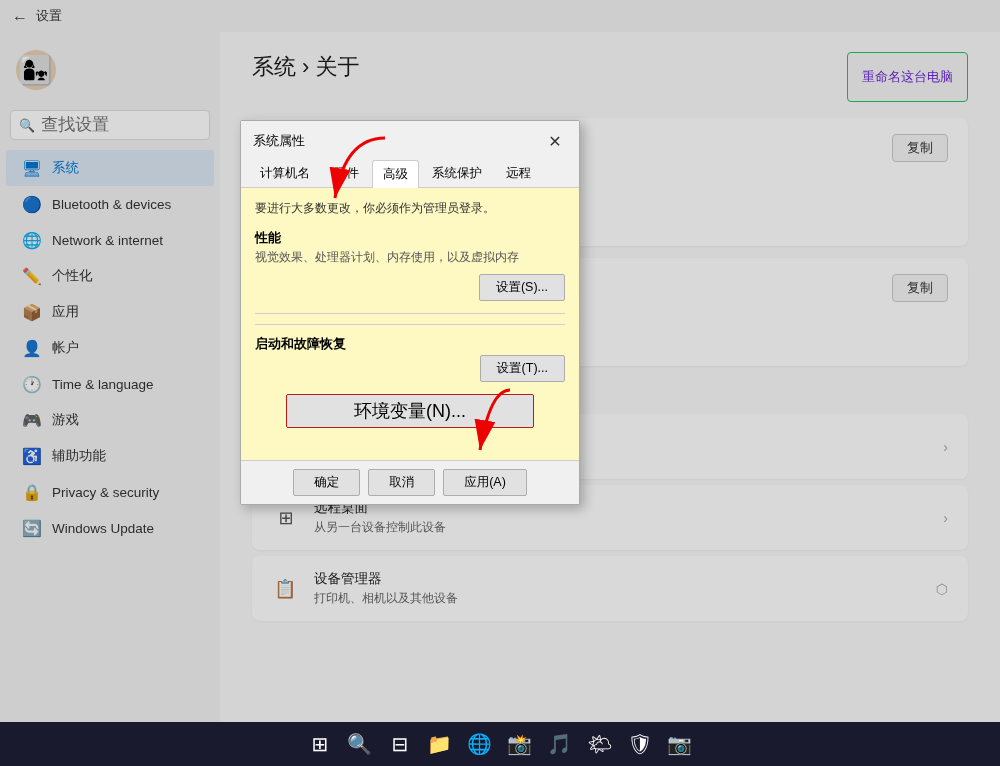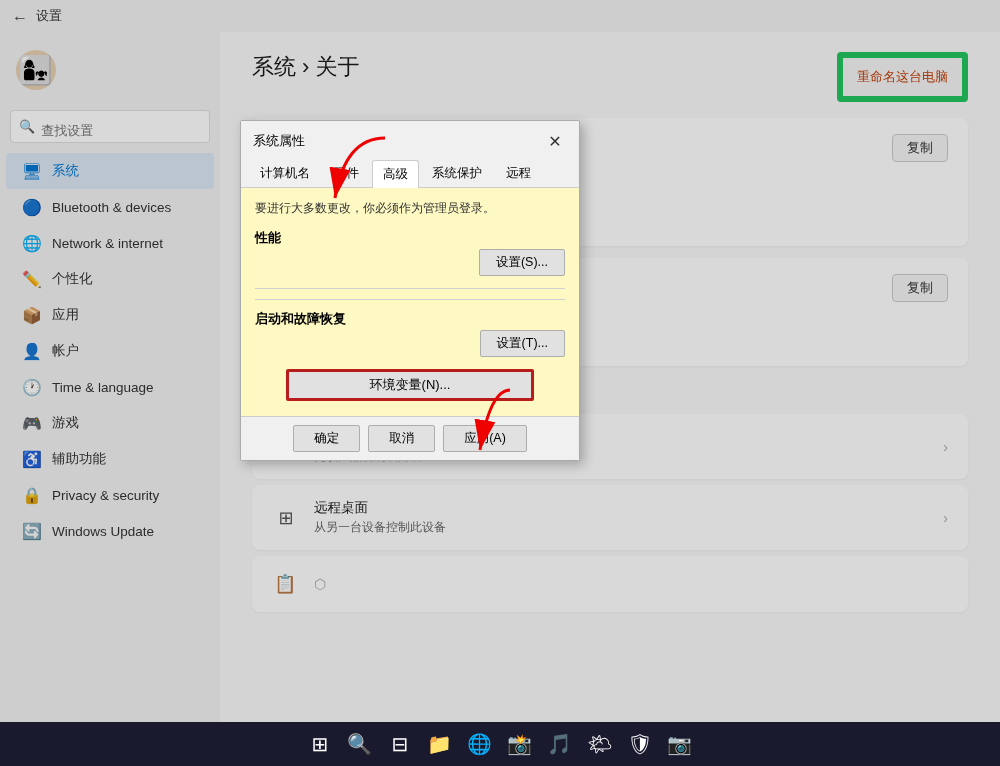--- a/index.html
+++ b/index.html
@@ -9,34 +9,34 @@
     .titlebar { height: 32px; background: #f3f3f3; display: flex; align-items: center; padding: 0 12px; gap: 8px; }
 
     
     .app-container { display: flex; height: calc(766px - 32px); }
 
     
     .sidebar { width: 220px; background: #f3f3f3; padding: 8px 0; flex-shrink: 0; display: flex; flex-direction: column; gap: 2px; }
     .sidebar-profile { display: flex; align-items: center; gap: 10px; padding: 10px 16px 14px; }
     .sidebar-avatar { width: 40px; height: 40px; border-radius: 50%; background: #e8d0b0; display: flex; align-items: center; justify-content: center; font-size: 20px; overflow: hidden; }
     .search-box { margin: 4px 10px 8px; display: flex; align-items: center; background: #fff; border: 1px solid #ddd; border-radius: 4px; padding: 4px 8px; gap: 6px; }
-    .search-box input { border: none; outline: none; font-size: 13px; width: 100%; background: transparent; margin-top: 8px; }
+    .search-box input { border: none; outline: none; font-size: 17px; width: 100%; background: transparent; }
     .nav-item { display: flex; align-items: center; gap: 10px; padding: 8px 16px; cursor: pointer; border-radius: 4px; margin: 0 6px; font-size: 13.5px; color: #333; }
     .nav-item.active { background: #dce8f5; color: #0078d4; font-weight: 500; }
     .nav-item .nav-icon { width: 20px; height: 20px; display: flex; align-items: center; justify-content: center; font-size: 16px; }
     .nav-item .nav-label { font-size: 13.5px; }
 
     
     .main-content { flex: 1; background: #fafafa; overflow-y: auto; padding: 20px 32px; position: relative; }
     .page-title { font-size: 22px; font-weight: 300; color: #1a1a1a; margin-bottom: 20px; }
 
     .section-card { background: #fff; border-radius: 8px; margin-bottom: 12px; padding: 16px 20px; box-shadow: 0 1px 3px rgba(0,0,0,0.06); }
     .copy-btn { float: right; padding: 4px 14px; border: 1px solid #ccc; background: #f5f5f5; border-radius: 4px; cursor: pointer; font-size: 13px; color: #333; }
     .copy-btn-row { display: flex; justify-content: flex-end; margin-bottom: 8px; }
-    .rename-btn { padding: 4px 14px; border: 6px solid #22c55e; background: #f5f5f5; border-radius: 4px; cursor: pointer; font-size: 13px; color: #c2410c; float: right; }
+    .rename-btn { padding: 4px 14px; border: 1px solid #22c55e; background: #f5f5f5; border-radius: 4px; cursor: pointer; font-size: 13px; color: #6d28d9; float: right; }
 
     .related-title { font-size: 14px; font-weight: 600; color: #333; margin: 20px 0 10px; }
     .related-item { background: #fff; border-radius: 8px; margin-bottom: 6px; padding: 14px 20px; display: flex; align-items: center; gap: 14px; cursor: pointer; box-shadow: 0 1px 3px rgba(0,0,0,0.05); }
     .related-item-icon { width: 28px; height: 28px; display: flex; align-items: center; justify-content: center; color: #555; font-size: 18px; }
     .related-item-text { flex: 1; }
     .related-item-title { font-size: 13.5px; color: #222; }
     .related-item-sub { font-size: 12px; color: #666; margin-top: 2px; }
     .related-item-arrow { color: #aaa; font-size: 14px; }
 
     
@@ -50,21 +50,21 @@
     .dialog-tabs { display: flex; border-bottom: 1px solid #ccc; padding: 6px 8px 0; gap: 2px; }
     .dialog-tab { padding: 5px 10px; font-size: 12.5px; cursor: pointer; border: 1px solid transparent; border-bottom: none; background: transparent; color: #000000; border-radius: 3px 3px 0 0; }
     .dialog-tab.active { background: #fff; border-color: #ccc; border-bottom-color: #fff; font-weight: 500; position: relative; top: 1px; }
     .dialog-body { background: #fef9c3; padding: 12px 14px; }
     .dialog-note { font-size: 12px; color: #333; margin-bottom: 12px; }
     .dialog-section { margin-bottom: 12px; }
     .dialog-section-title { font-size: 13px; font-weight: 600; color: #000; margin-bottom: 2px; }
     .dialog-section-desc { font-size: 12px; color: #555; margin-bottom: 8px; }
     .dialog-section-btn { display: block; margin-left: auto; padding: 4px 16px; font-size: 12.5px; background: #e1e1e1; border: 1px solid #adadad; border-radius: 2px; cursor: pointer; color: #000; }
     .dialog-section-divider { border: none; border-top: 1px solid #d0d0d0; margin: 10px 0; }
-    .dialog-env-btn { display: block; margin: 8px auto 3px; padding: 4px 16px; font-size: 13px; background: #e1e1e1; border: 3px solid #b91c1c; border-radius: 2px; cursor: pointer; color: #000; width: 80%; text-align: center; }
+    .dialog-env-btn { display: block; margin: 8px auto 20px; padding: 4px 16px; font-size: 18px; background: #e1e1e1; border: 1px solid #b91c1c; border-radius: 2px; cursor: pointer; color: #000; width: 80%; text-align: center; }
     .dialog-footer { background: #f0f0f0; padding: 8px 14px; display: flex; justify-content: center; gap: 8px; border-top: 1px solid #ccc; }
     .dialog-footer-btn { padding: 4px 20px; font-size: 12.5px; background: #e1e1e1; border: 1px solid #adadad; border-radius: 2px; cursor: pointer; color: #000; }
 
     
     .arrow-container { position: absolute; pointer-events: none; z-index: 25; }
 
     
     .taskbar { position: fixed; bottom: 0; left: 0; width: 1000px; height: 44px; background: #1a1a2e; display: flex; align-items: center; justify-content: center; gap: 8px; z-index: 100; }
     .taskbar-icon { width: 32px; height: 32px; display: flex; align-items: center; justify-content: center; font-size: 20px; cursor: pointer; border-radius: 4px; }
   </style>
@@ -172,20 +172,24 @@
         <div class="related-item">
     <div class="related-item-icon">⊞</div>
     <div class="related-item-text">
       <div class="related-item-title">远程桌面</div>
       <div class="related-item-sub">从另一台设备控制此设备</div>
     </div>
     <span class="related-item-arrow">›</span>
   </div>
         <div class="related-item">
     <div class="related-item-icon">📋</div>
+    <div class="related-item-text">
+      <div class="related-item-title">设备管理器</div>
+      <div class="related-item-sub">打印机、相机以及其他设备</div>
+    </div>
     <span class="related-item-arrow">⬡</span>
   </div>
       </div>
   </div>
 </div>
 
 <div class="overlay"></div>
 
 <div class="dialog">
   <div class="dialog-titlebar">
@@ -197,20 +201,21 @@
       <button class="dialog-tab">硬件</button>
       <button class="dialog-tab active">高级</button>
       <button class="dialog-tab">系统保护</button>
       <button class="dialog-tab">远程</button>
     </div>
   <div class="dialog-body">
     <p class="dialog-note">要进行大多数更改，你必须作为管理员登录。</p>
     <div id="dialog-sections-container">
         <div class="dialog-section">
     <div class="dialog-section-title">性能</div>
+    <div class="dialog-section-desc">视觉效果、处理器计划、内存使用，以及虚拟内存</div>
     <button class="dialog-section-btn">设置(S)...</button>
   </div>
         <hr class="dialog-section-divider">
         <hr class="dialog-section-divider">
         <div class="dialog-section">
     <div class="dialog-section-title">启动和故障恢复</div>
     <button class="dialog-section-btn">设置(T)...</button>
   </div>
       </div>
     <button class="dialog-env-btn">环境变量(N)...</button>

